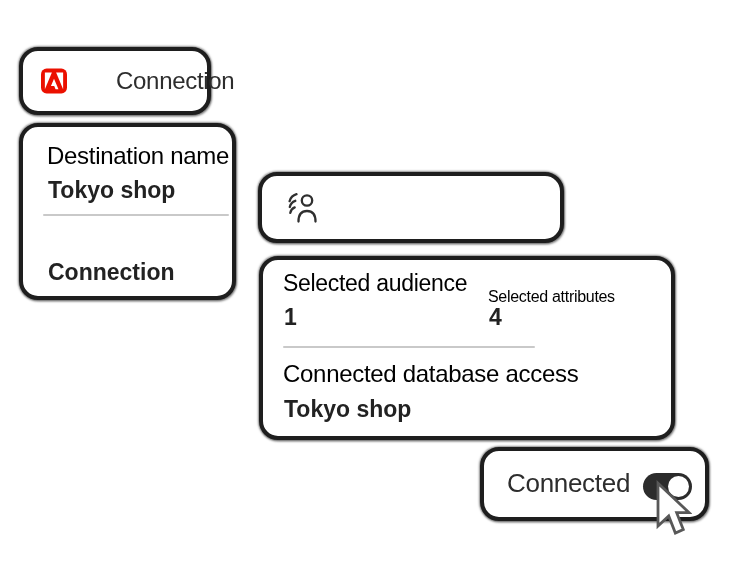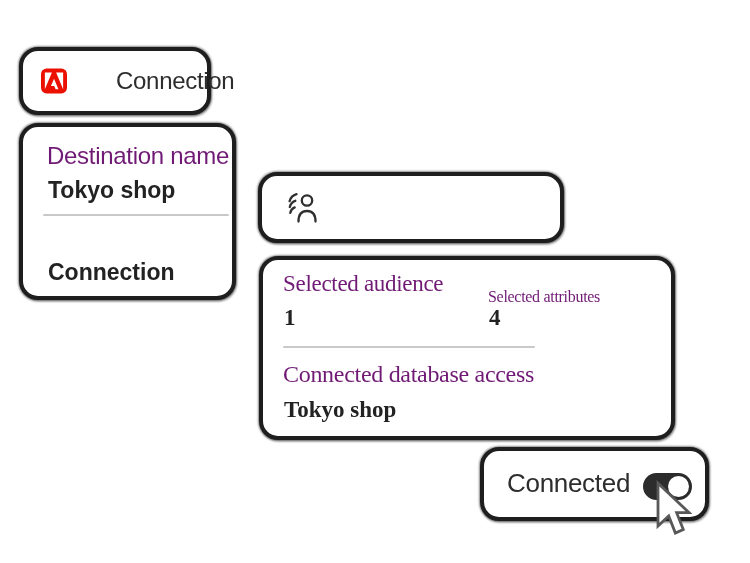--- a/index.html
+++ b/index.html
@@ -9,21 +9,21 @@
     font-family:"Liberation Sans","DejaVu Sans",sans-serif;
     color:#2b2b2b;
   }
   .card{
     position:absolute;background:#ffffff;box-sizing:border-box;
     border:4px solid #1e1e1e;border-radius:19px;
     box-shadow:0 0 2px 1px rgba(25,25,25,.5), 1px 2px 2px rgba(25,25,25,.25);
   }
   .chip{display:flex;align-items:center;}
   .chip-title{font-size:26px;letter-spacing:-.3px;color:#2d2d2d;white-space:nowrap;}
-  .lbl{position:absolute;font-size:24px;letter-spacing:-.3px;color:#701a75;line-height:1.1;white-space:nowrap;}
+  .lbl{position:absolute;font-size:24px;letter-spacing:-.3px;color:#000000;line-height:1.1;white-space:nowrap;}
   .val{position:absolute;font-size:23px;font-weight:700;color:#222;line-height:1.1;white-space:nowrap;}
   .divider{position:absolute;height:2px;background:#c9c9c9;border-radius:1px;}
   .logo-box{width:26px;height:26px;flex:0 0 auto;}
   .toggle{
     position:absolute;left:159px;top:22px;width:49px;height:27px;
     background:#2c2c2c;border-radius:15px;cursor:pointer;
   }
   .toggle .knob{
     position:absolute;top:3px;right:3px;width:21px;height:21px;
     border-radius:50%;background:#ffffff;
@@ -57,21 +57,21 @@
     <svg width="32" height="34" viewBox="0 0 32 34" fill="none" stroke="#2f2f2f" stroke-width="2.3" stroke-linecap="round">
       <circle cx="21" cy="9.5" r="5.2"></circle>
       <path d="M12.5 30.5c0-7.5 3.8-10.5 8.5-10.5s8.5 3 8.5 10.5"></path>
       <path d="M10.5 3.2C7 4.2 4.6 6.6 3.6 10.2"></path>
       <path d="M9.3 9.8c-2.9 1-4.8 3-5.5 6.2"></path>
       <path d="M8.7 16.4c-2.4.9-3.9 2.7-4.4 5.5"></path>
     </svg>
   </span>
 </section>
 
-<section class="card" style="left:259px;top:256px;width:416px;height:184px;font-family:Liberation Serif, serif;">
+<section class="card" style="left:259px;top:256px;width:416px;height:184px;">
   <span class="lbl" style="left:20px;top:11px;font-size:23px;">Selected audience</span>
   <span class="val" style="left:21px;top:45px;">1</span>
   <span class="lbl" style="left:225px;top:28px;font-size:16px;">Selected attributes</span>
   <span class="val" style="left:226px;top:45px;">4</span>
   <div class="divider" style="left:20px;top:86px;width:252px;"></div>
   <span class="lbl" style="left:20px;top:101px;">Connected database access</span>
   <span class="val" style="left:21px;top:137px;">Tokyo shop</span>
 </section>
 
 <section class="card" style="left:480px;top:447px;width:229px;height:74px;">

